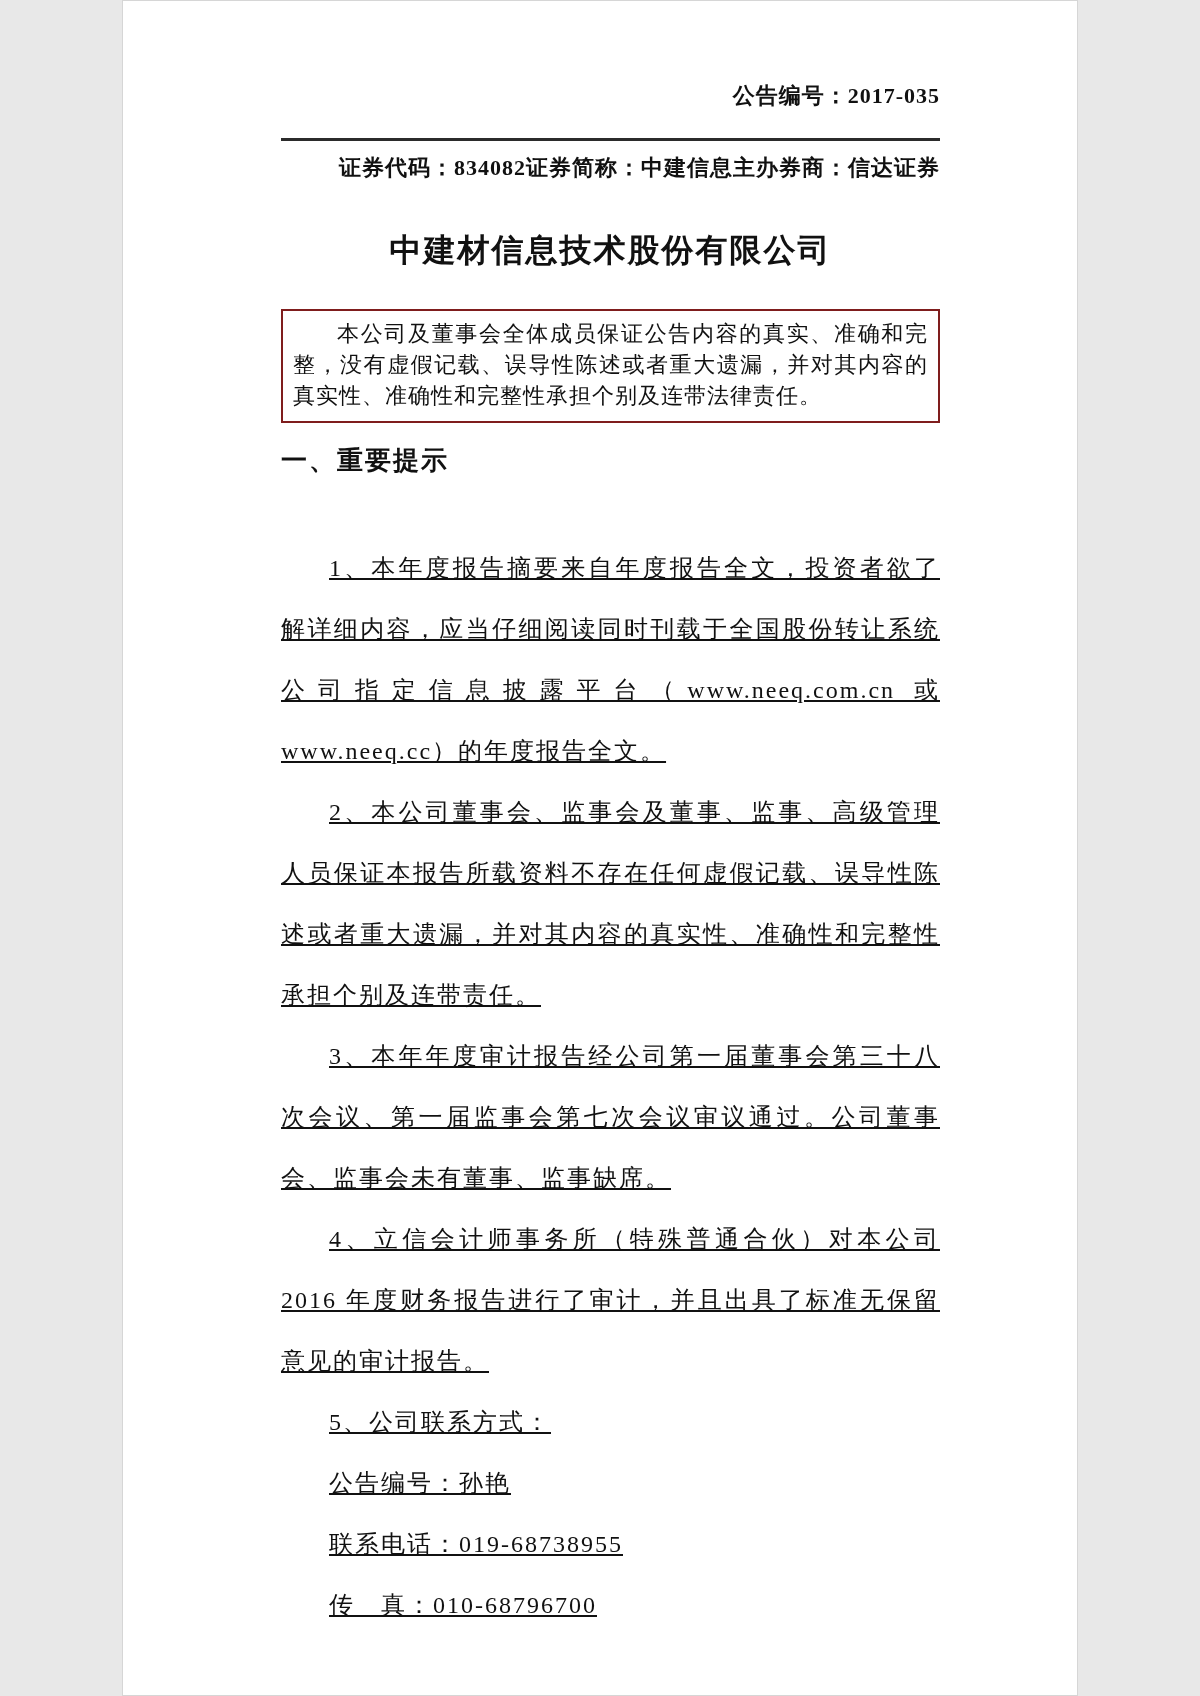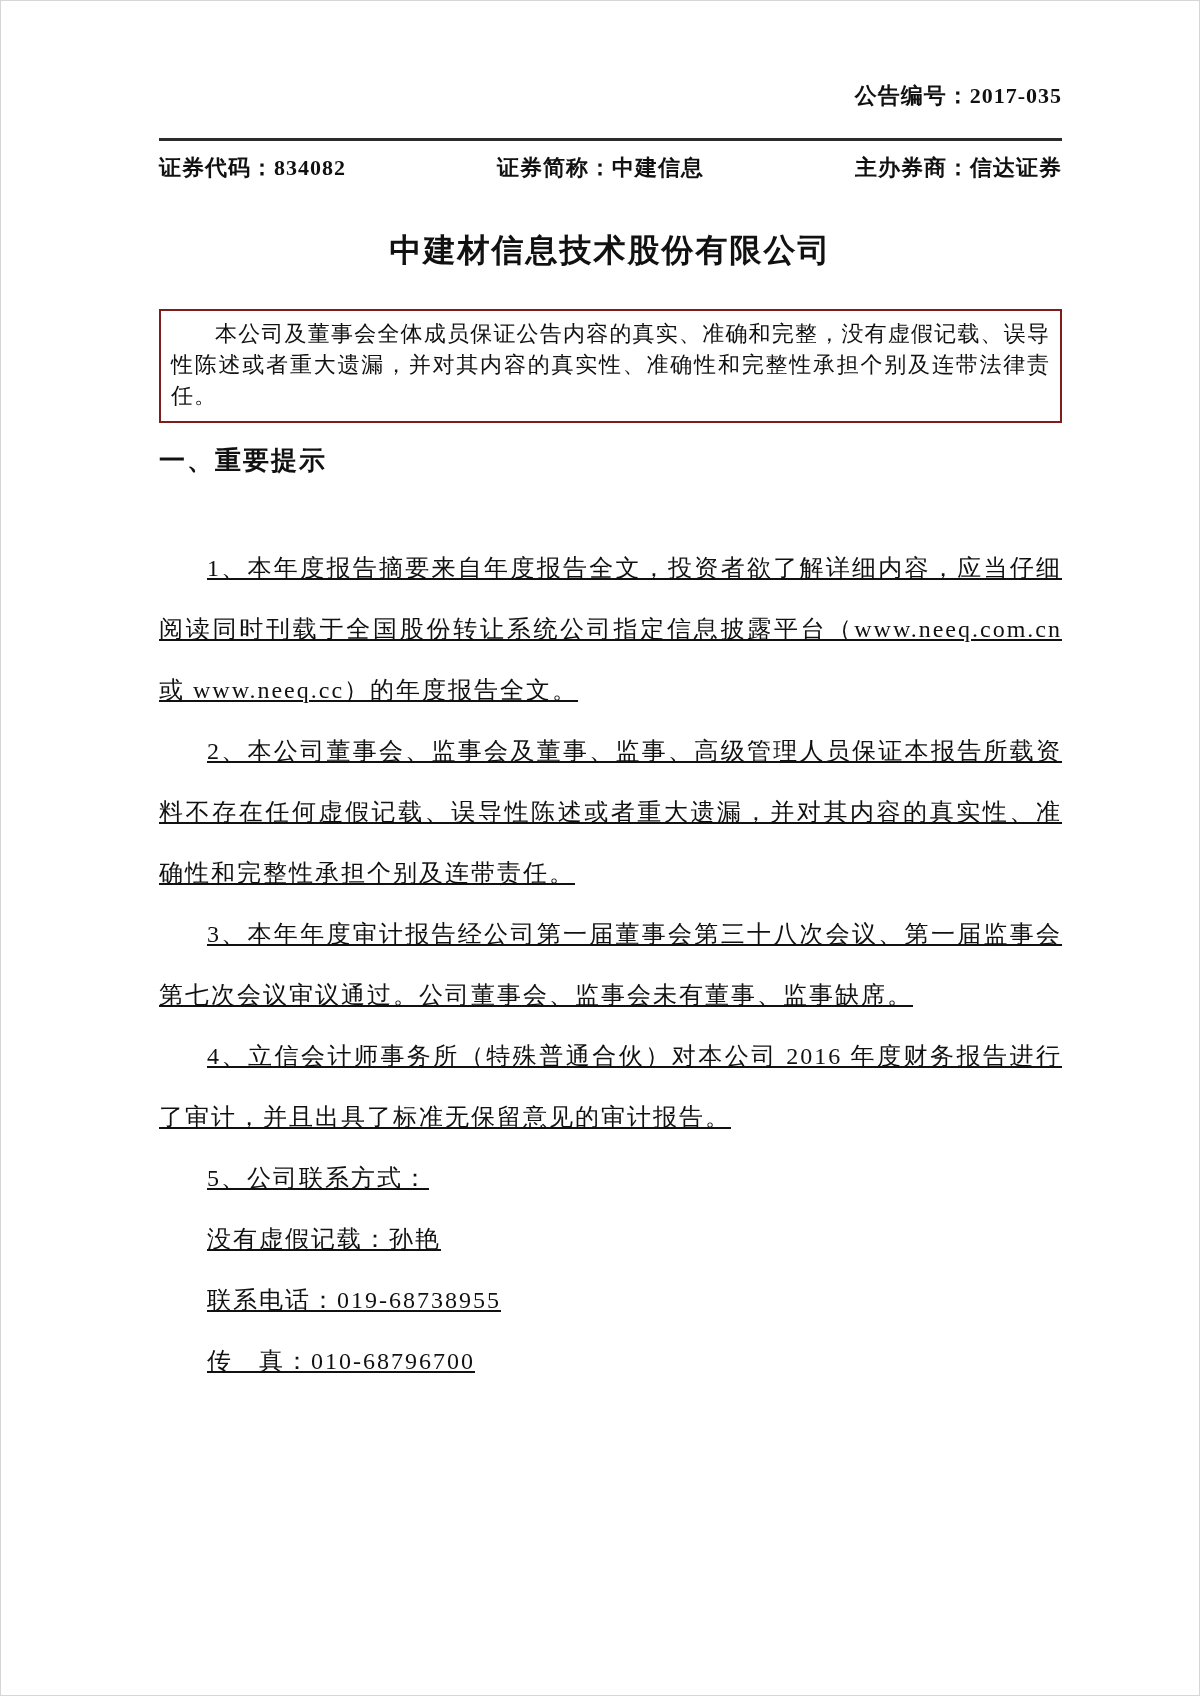--- a/index.html
+++ b/index.html
@@ -2,21 +2,21 @@
 <html><head>
 <meta charset="utf-8">
 <style>
   html, body {
     margin: 0;
     padding: 0;
     background: #e8e8e8;
   }
   .page {
     position: relative;
-    width: 1200px;
+    width: 956px;
     height: 1696px;
     margin: 0 auto;
     background: #ffffff;
     box-sizing: border-box;
     border: 1px solid #d6d6d6;
     font-family: "Liberation Serif", "DejaVu Serif", serif;
     color: #111111;
     overflow: hidden;
   }
   .content {
@@ -30,21 +30,21 @@
     font-size: 22px;
     letter-spacing: 1px;
   }
   .rule {
     margin-top: 27px;
     border: 0;
     border-top: 3px solid #2b2b2b;
   }
   .stock-row {
     display: flex;
-    justify-content: space-between;
+    justify-content: flex-end;
     margin-top: 12px;
     font-weight: bold;
     font-size: 22px;
     letter-spacing: 1px;
   }
   .doc-title {
     margin: 0;
     text-align: center;
     font-size: 32px;
     font-weight: bold;
@@ -111,20 +111,20 @@
     <p class="body-para">1、本年度报告摘要来自年度报告全文，投资者欲了解详细内容，应当仔细阅读同时刊载于全国股份转让系统公司指定信息披露平台（www.neeq.com.cn 或 www.neeq.cc）的年度报告全文。</p>
 
     <p class="body-para">2、本公司董事会、监事会及董事、监事、高级管理人员保证本报告所载资料不存在任何虚假记载、误导性陈述或者重大遗漏，并对其内容的真实性、准确性和完整性承担个别及连带责任。</p>
 
     <p class="body-para">3、本年年度审计报告经公司第一届董事会第三十八次会议、第一届监事会第七次会议审议通过。公司董事会、监事会未有董事、监事缺席。</p>
 
     <p class="body-para">4、立信会计师事务所（特殊普通合伙）对本公司 2016 年度财务报告进行了审计，并且出具了标准无保留意见的审计报告。</p>
 
     <p class="body-para">5、公司联系方式：</p>
 
-    <p class="body-para">没有虚假记载：孙艳</p>
+    <p class="body-para">公告编号：孙艳</p>
 
     <p class="body-para">联系电话：019-68738955</p>
 
     <p class="body-para">传　真：010-68796700</p>
 
   </div>
 </div>
 
 </body></html>

